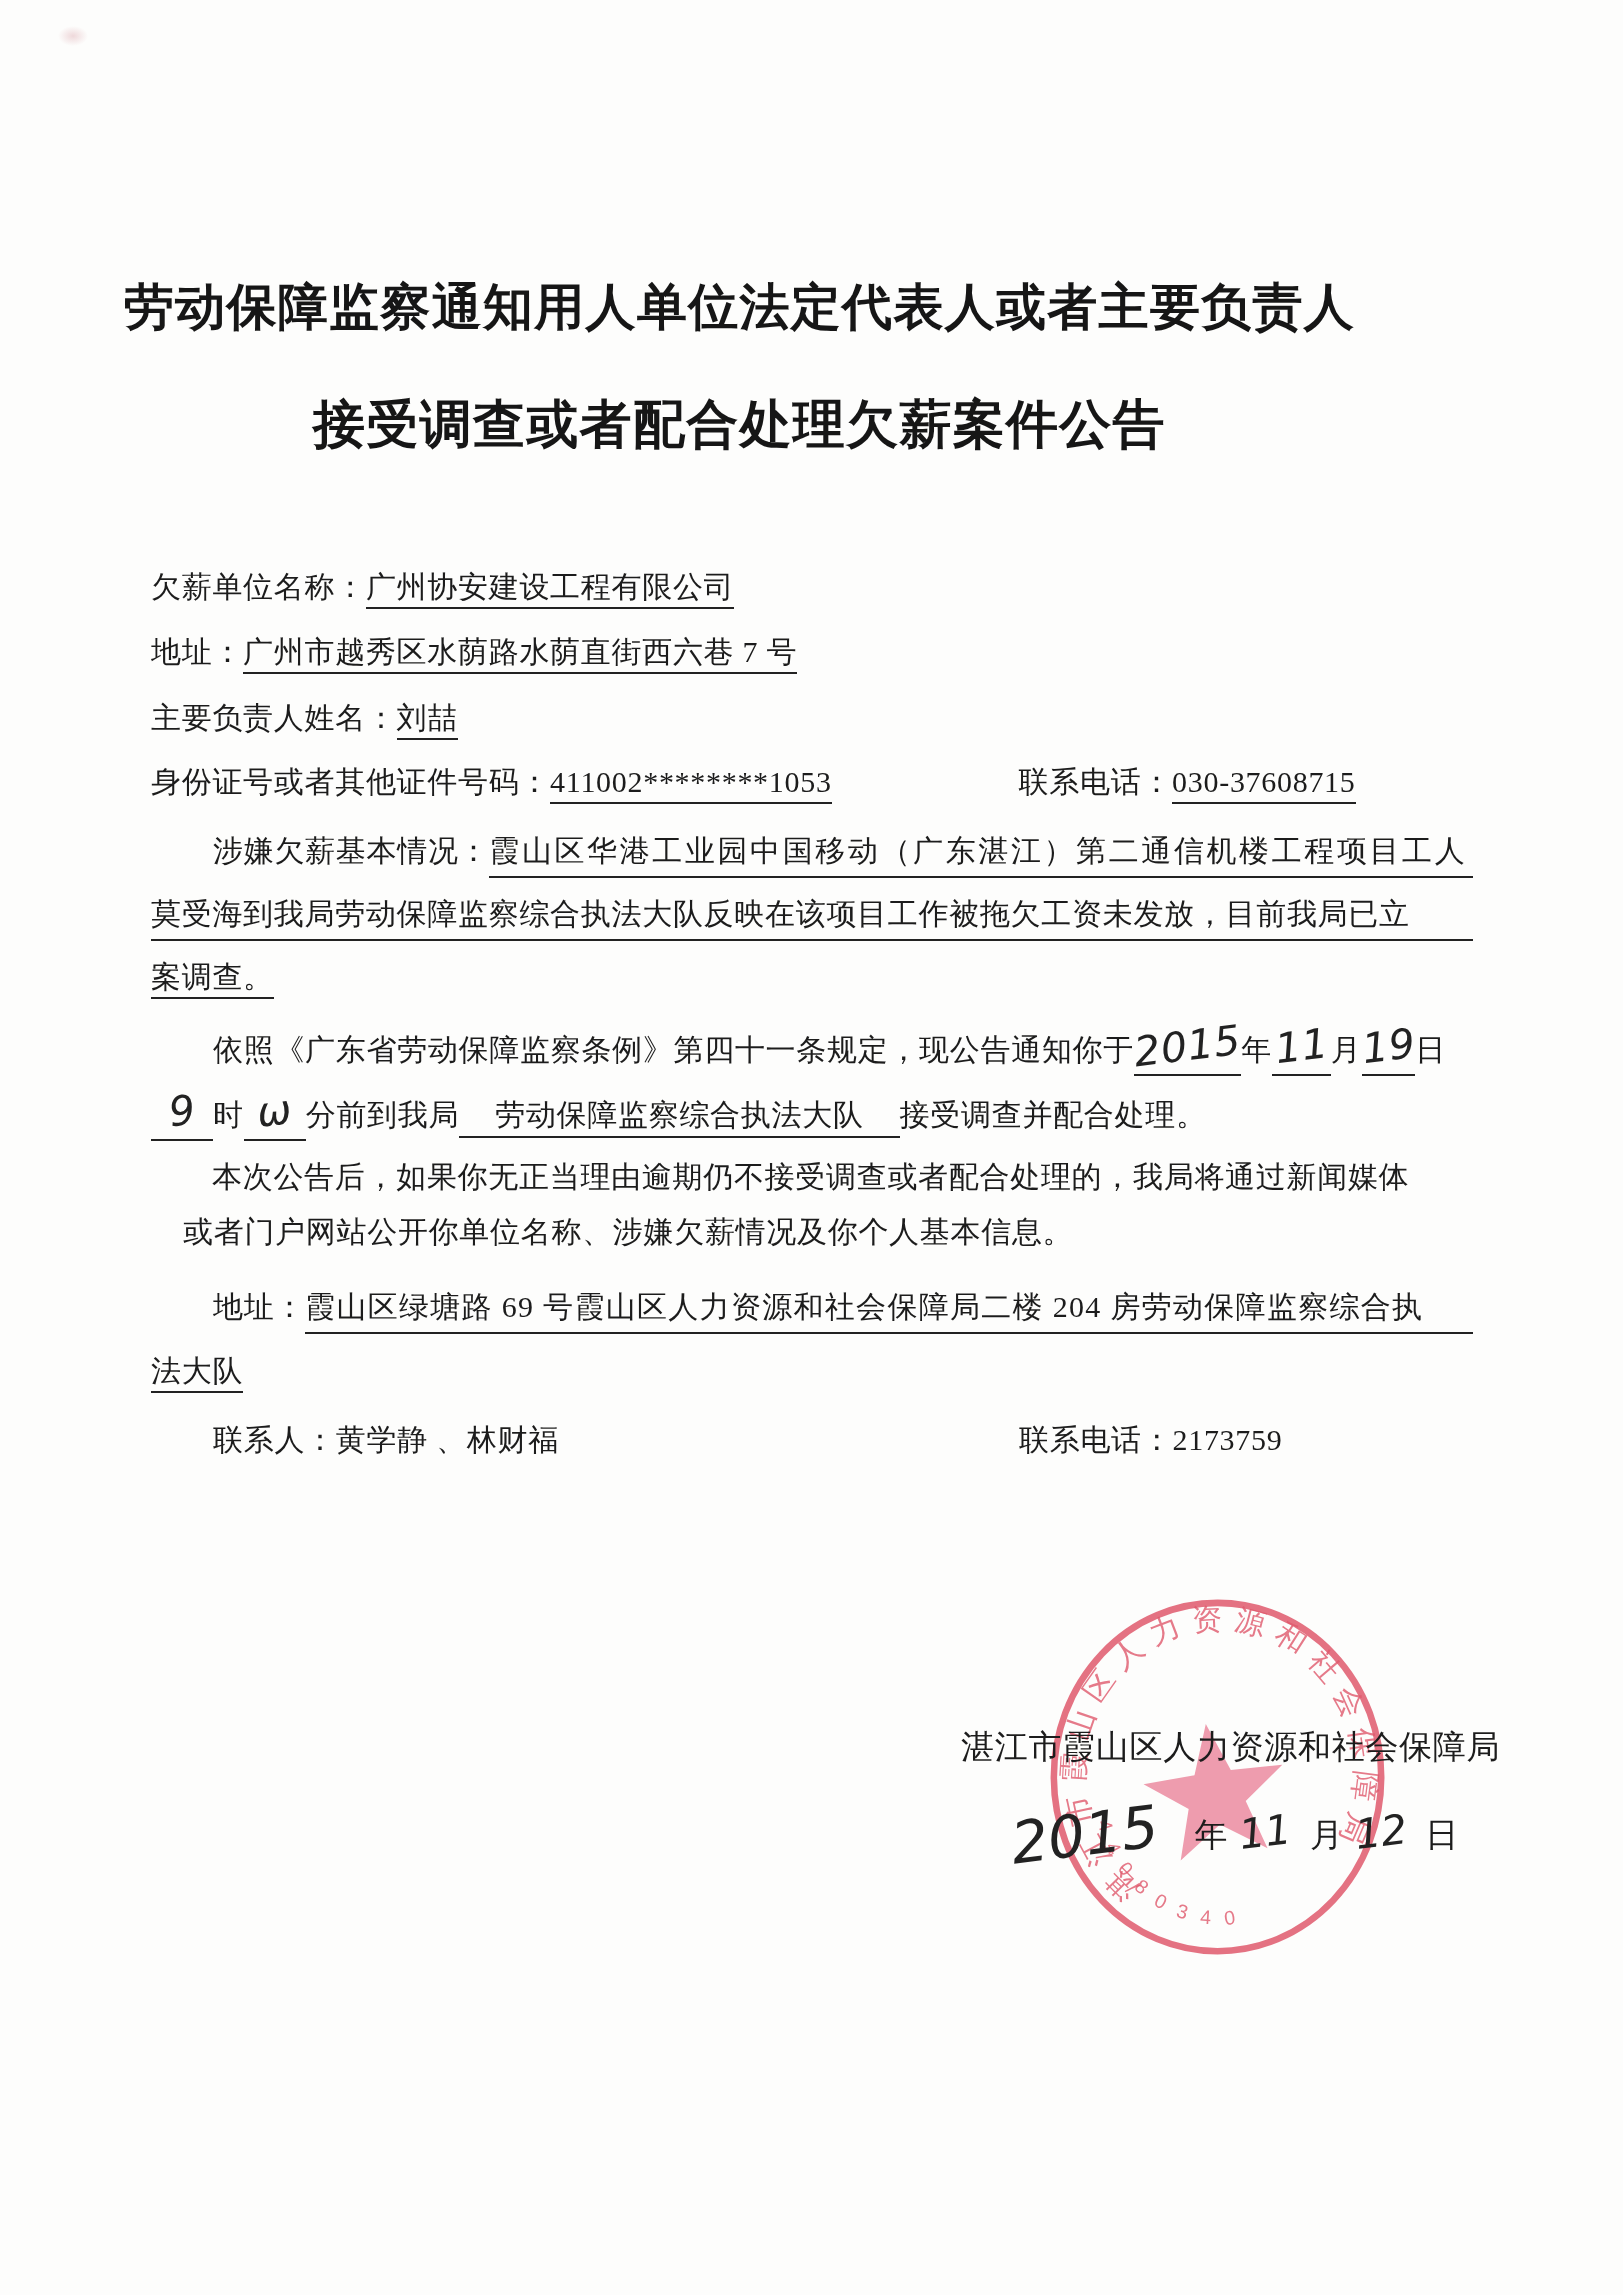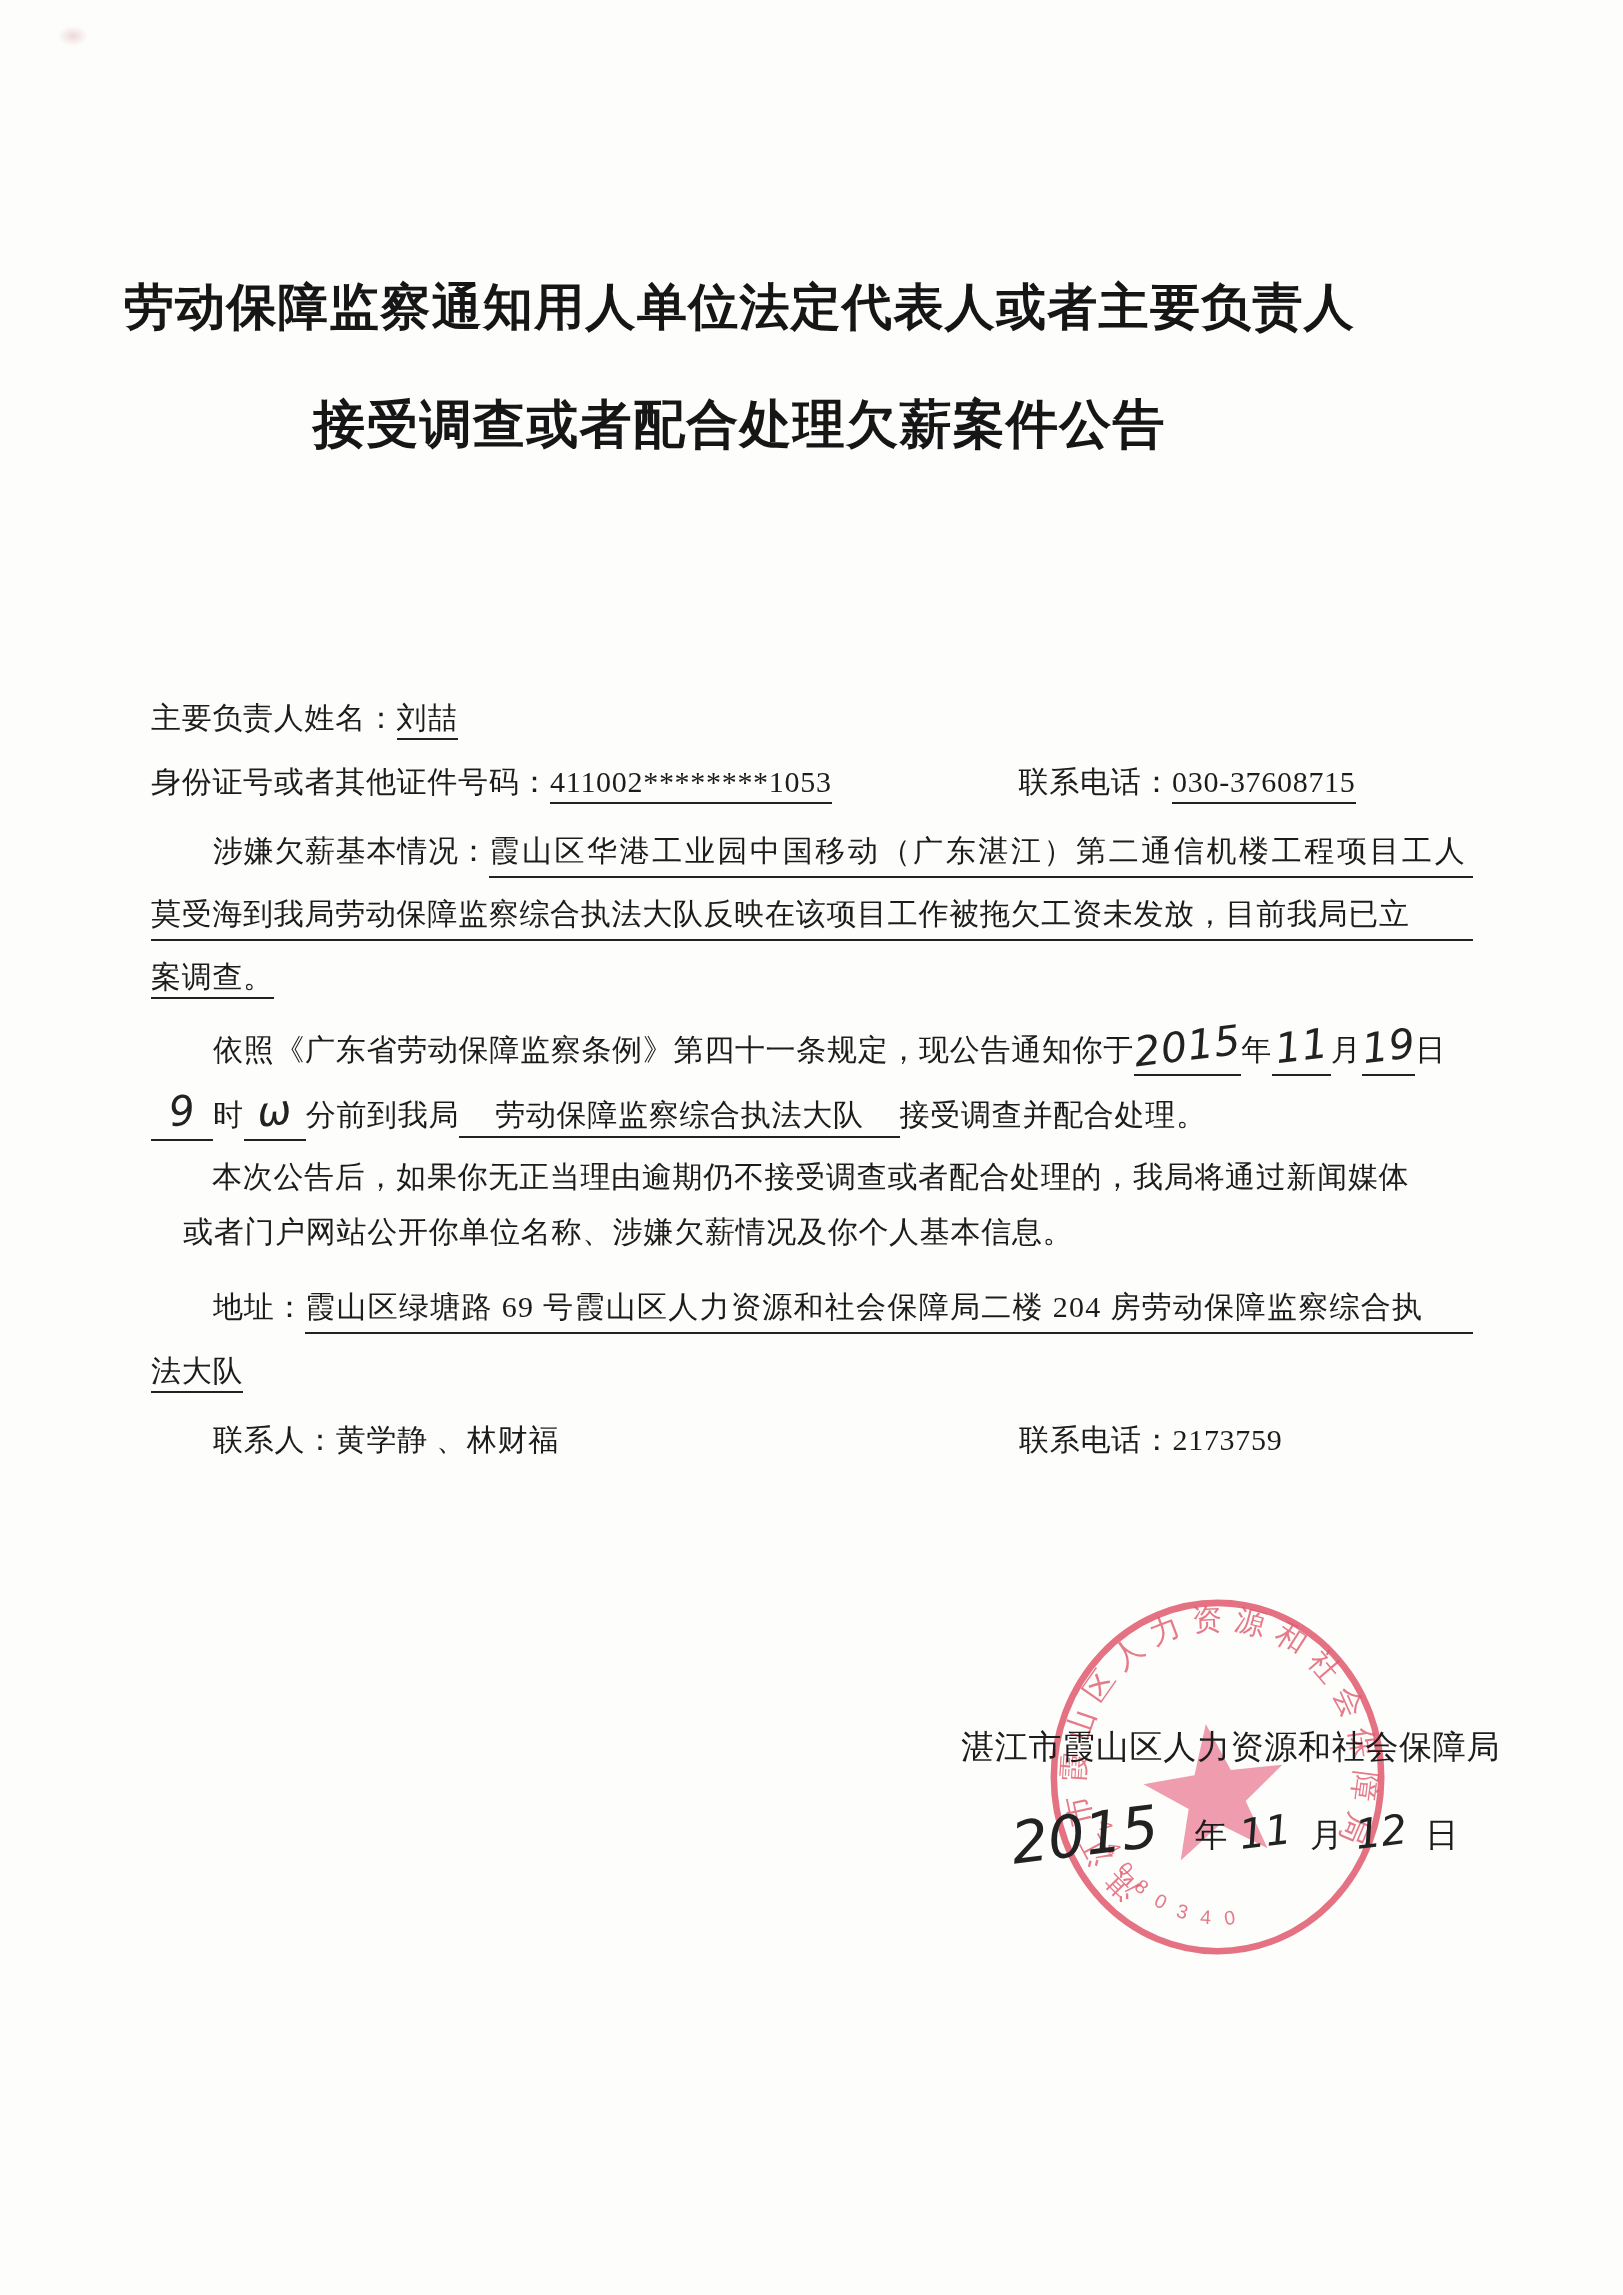--- a/index.html
+++ b/index.html
@@ -43,21 +43,27 @@
       </text>
       <text font-family="Liberation Sans, sans-serif" font-size="30" fill="#dd4b60" opacity="0.8" letter-spacing="22">
         <textPath href="#codePath" startOffset="6">4408034088030</textPath>
       </text>
     </svg>
   </div>
 
   <div class="abs title t1">劳动保障监察通知用人单位法定代表人或者主要负责人</div>
   <div class="abs title t2">接受调查或者配合处理欠薪案件公告</div>
 
+  <div class="abs bodyline toptext" style="left:151px;top:567px;">
+    <span>欠薪单位名称：</span><span class="u">广州协安建设工程有限公司</span>
+  </div>
 
+  <div class="abs bodyline toptext" style="left:151px;top:632px;">
+    <span>地址：</span><span class="u">广州市越秀区水荫路水荫直街西六巷 7 号</span>
+  </div>
 
   <div class="abs bodyline toptext" style="left:151px;top:698px;">
     <span>主要负责人姓名：</span><span class="u">刘喆</span>
   </div>
 
   <div class="abs bodyline toptext" style="left:151px;top:762px;">
     <span>身份证号或者其他证件号码：</span><span class="u">411002********1053</span><span style="display:inline-block;width:187px;"></span><span>联系电话：</span><span class="u">030-37608715</span>
   </div>
 
   <div class="abs bodyline flexline toptext" style="left:151px;top:831px;width:1322px;">

